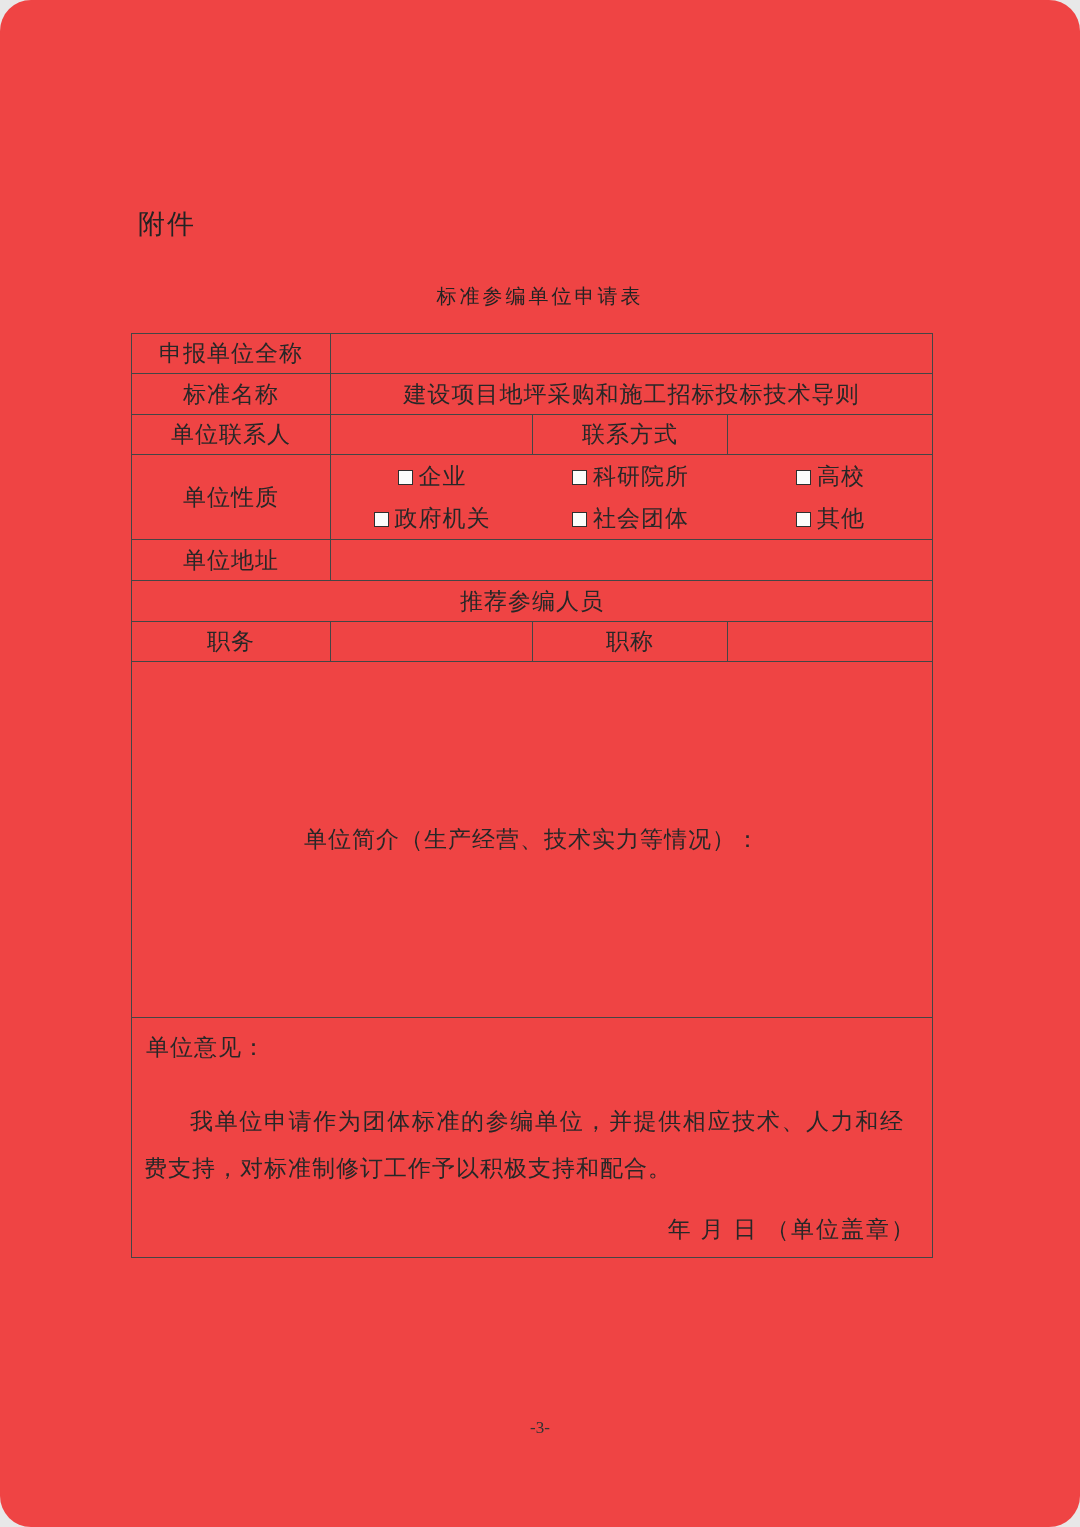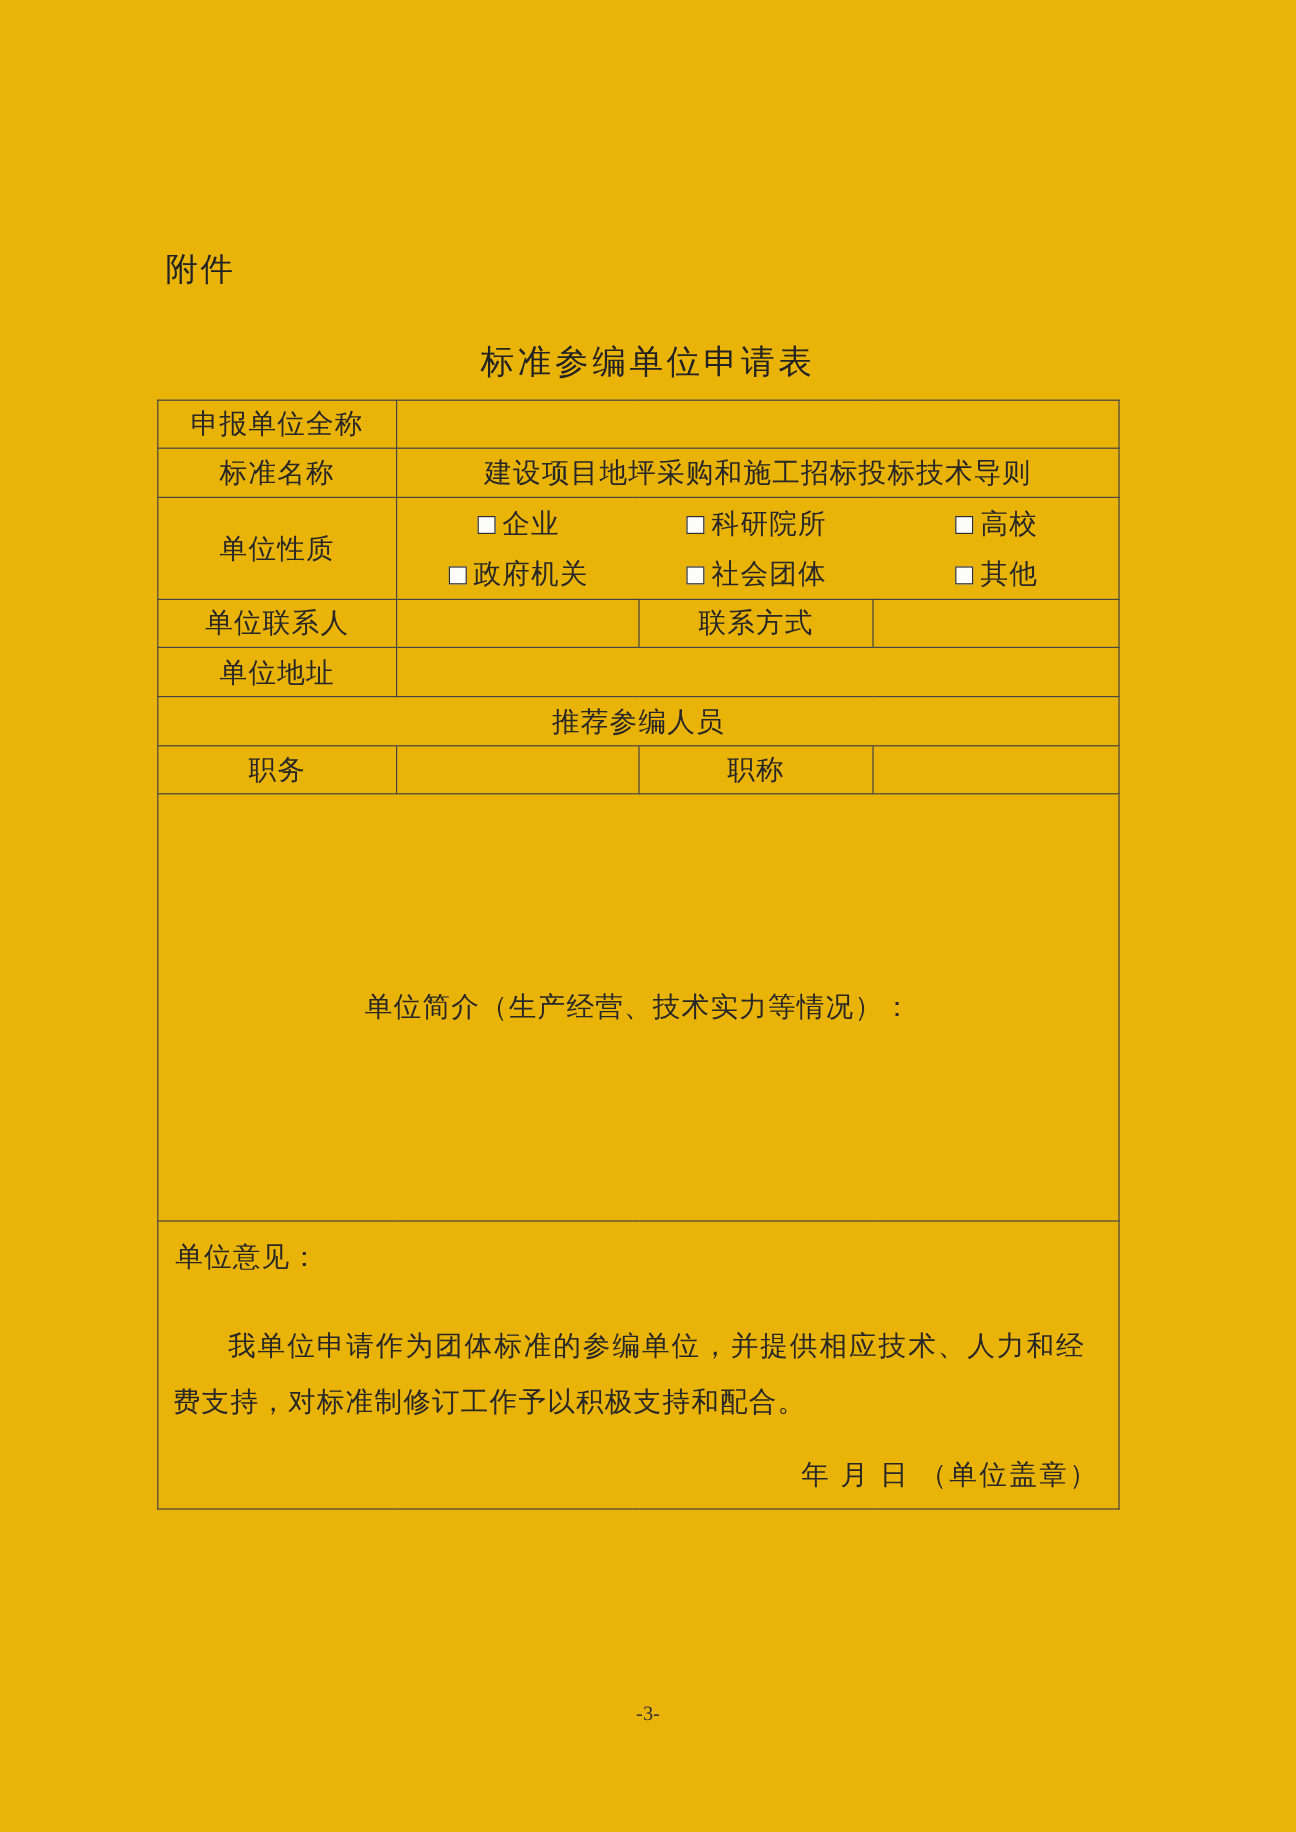--- a/index.html
+++ b/index.html
@@ -2,42 +2,43 @@
 <html><head>
 <meta charset="utf-8">
 <style>
   * { margin: 0; padding: 0; box-sizing: border-box; }
   html, body { background: #e8e8e8; }
   .page {
     position: relative;
     width: 1080px;
     height: 1527px;
     margin: 0 auto;
-    background: #eab308;
+    background: #ef4444;
     font-family: "Liberation Serif", serif;
     color: #262626;
     overflow: hidden;
+    border-radius: 31px;
   }
   .attachment {
     position: absolute;
     left: 138px;
     top: 206px;
     font-family: "Liberation Sans", sans-serif;
     font-size: 27px;
     letter-spacing: 2px;
     color: #232323;
   }
   .doc-title {
     position: absolute;
     left: 0;
     right: 0;
     top: 283px;
     text-align: center;
     font-family: "Liberation Sans", sans-serif;
-    font-size: 28px;
+    font-size: 20px;
     letter-spacing: 3px;
     color: #232323;
   }
   table.form {
     position: absolute;
     left: 131px;
     top: 333px;
     width: 801px;
     border-collapse: collapse;
     table-layout: fixed;
@@ -131,43 +132,43 @@
 
     <tbody>
         <tr style="height:40px">
       <td class="label-cell">申报单位全称</td>
       <td colspan="3"></td>
     </tr>
 
     <tr style="height:41px">
       <td class="label-cell">标准名称</td>
       <td colspan="3">建设项目地坪采购和施工招标投标技术导则</td>
+    </tr>
+
+    <tr style="height:40px">
+      <td class="label-cell">单位联系人</td>
+      <td></td>
+      <td class="label-cell">联系方式</td>
+      <td></td>
     </tr>
 
     <tr style="height:84px">
       <td class="label-cell">单位性质</td>
       <td colspan="3">
         <div class="nature-grid">
           <span class="nature-option"><span class="cb"></span><span>企业</span></span>
           <span class="nature-option"><span class="cb"></span><span>科研院所</span></span>
           <span class="nature-option"><span class="cb"></span><span>高校</span></span>
           <span class="nature-option"><span class="cb"></span><span>政府机关</span></span>
           <span class="nature-option"><span class="cb"></span><span>社会团体</span></span>
           <span class="nature-option"><span class="cb"></span><span>其他</span></span>
         </div>
       </td>
     </tr>
 
-    <tr style="height:40px">
-      <td class="label-cell">单位联系人</td>
-      <td></td>
-      <td class="label-cell">联系方式</td>
-      <td></td>
-    </tr>
-
     <tr style="height:41px">
       <td class="label-cell">单位地址</td>
       <td colspan="3"></td>
     </tr>
 
     <tr style="height:41px">
       <td colspan="4">推荐参编人员</td>
     </tr>
 
 

